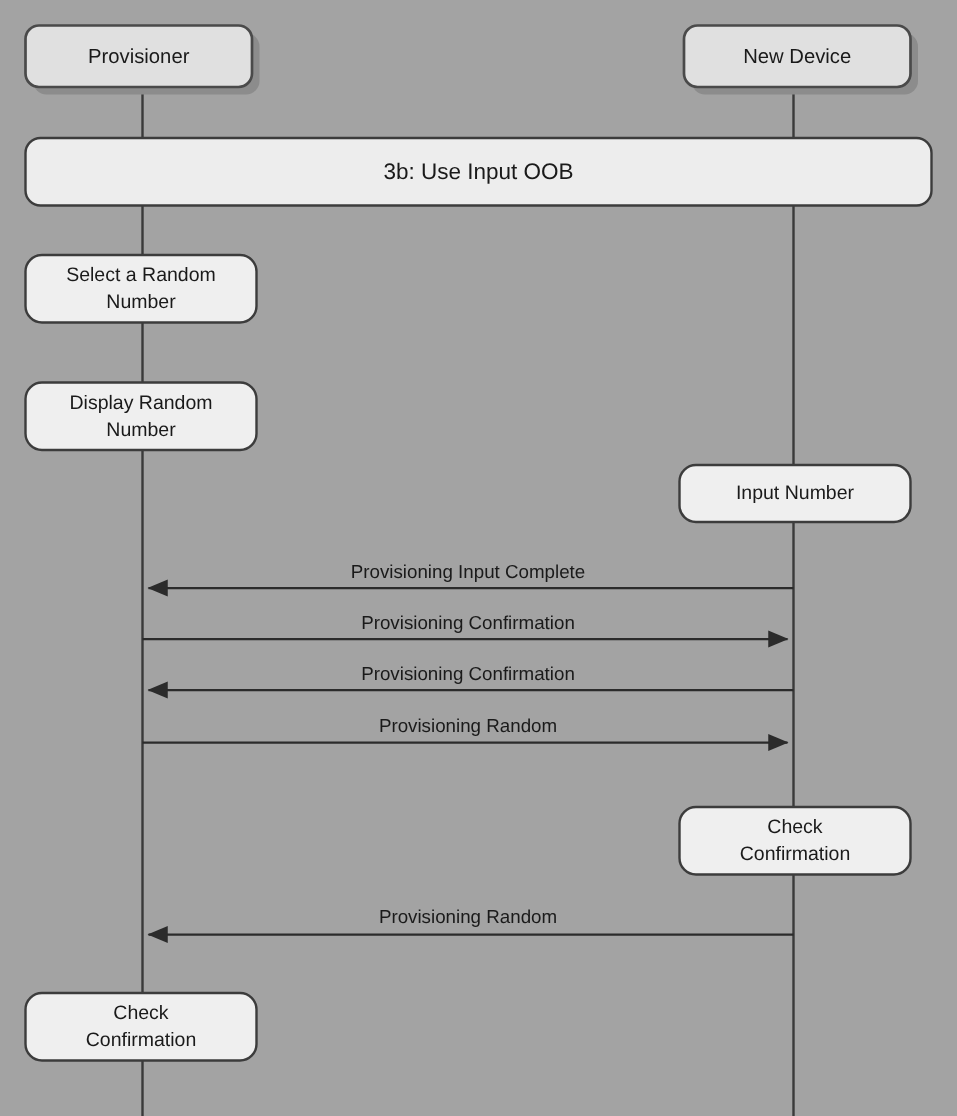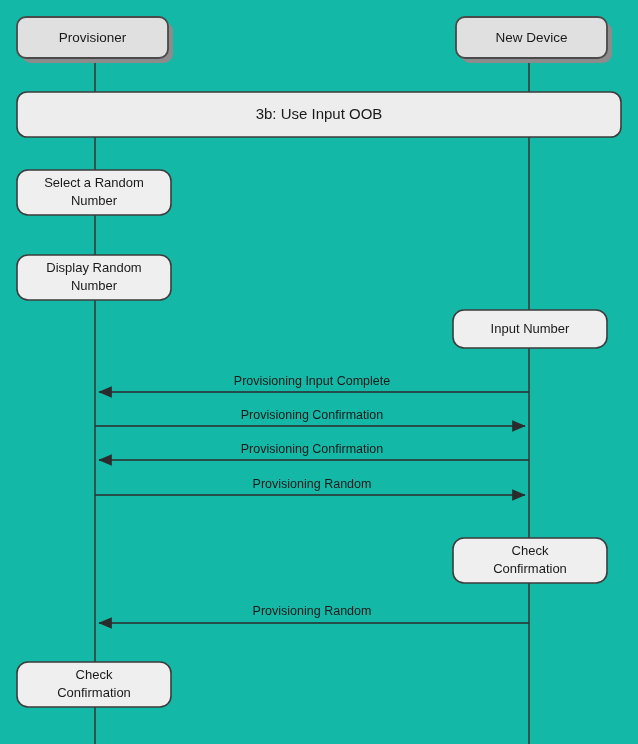--- a/index.html
+++ b/index.html
@@ -8,21 +8,21 @@
     background: #ffffff;
   }
   body {
     font-family: "Liberation Sans", sans-serif;
     -webkit-font-smoothing: antialiased;
   }
   #diagram-root {
     position: relative;
     width: 638px;
     height: 744px;
-    background: #14b8a6;
+    background: #a3a3a3;
     overflow: hidden;
   }
   #diagram-svg {
     position: absolute;
     left: 0;
     top: 0;
     width: 638px;
     height: 744px;
   }
   .lifeline-line {

